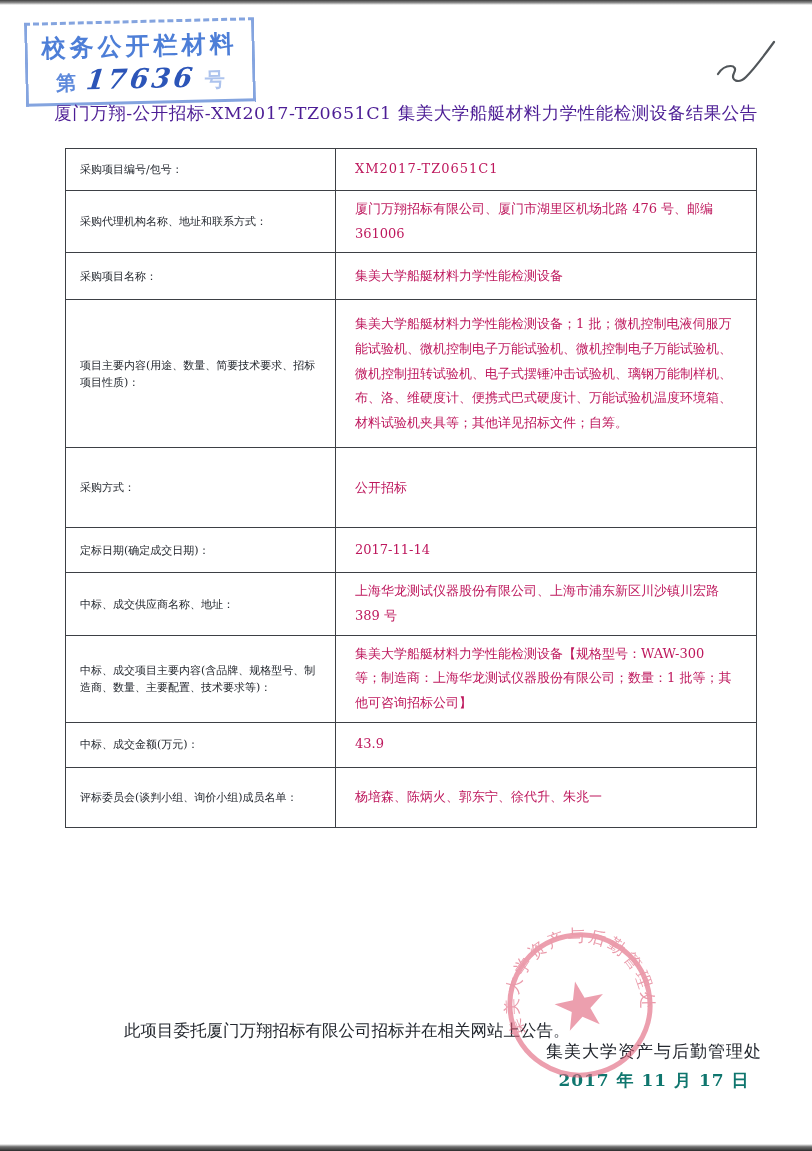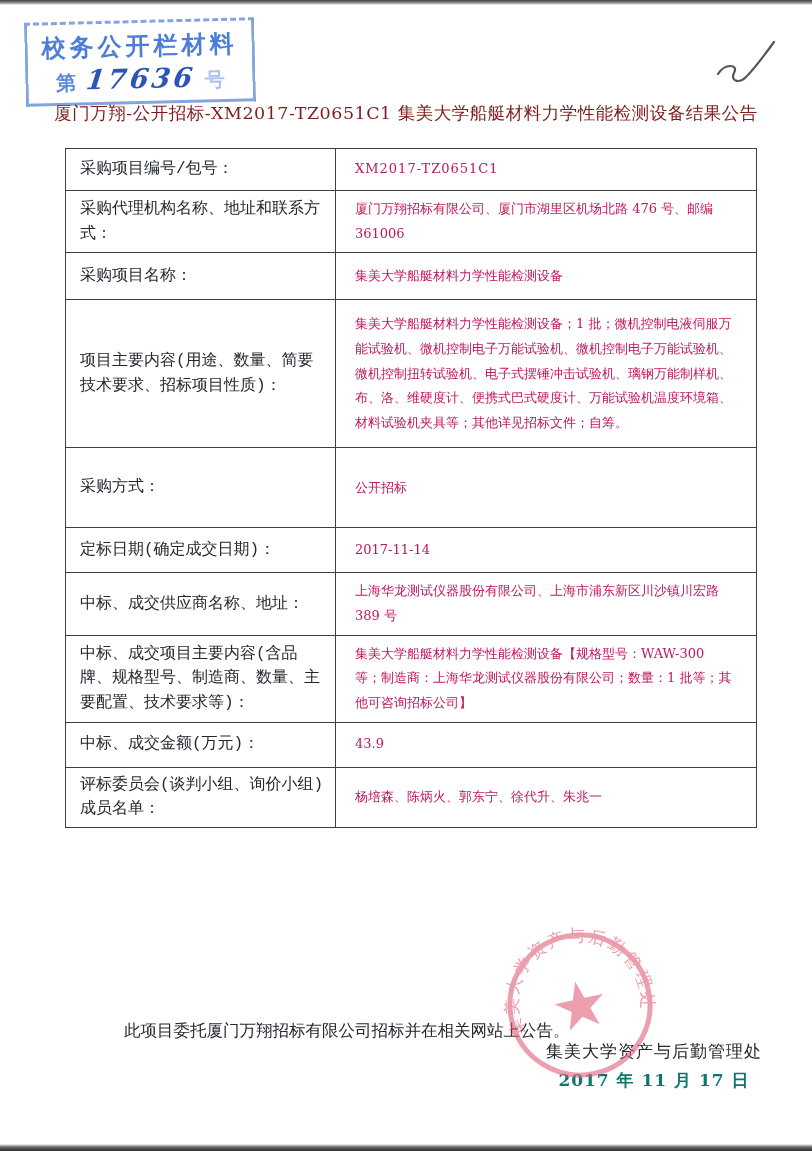--- a/index.html
+++ b/index.html
@@ -20,28 +20,28 @@
   .stamp-line1{margin-top:7px;text-align:center;font-size:24px;font-weight:bold;
     letter-spacing:4px;color:rgba(52,108,210,0.88);white-space:nowrap;}
   .stamp-line2{display:flex;justify-content:center;align-items:baseline;gap:10px;margin-top:1px;}
   .stamp-zi{font-size:20px;font-weight:bold;color:rgba(52,108,210,0.8);}
   .stamp-zi.faded{opacity:0.5;}
   .stamp-number{font-size:27px;font-style:italic;font-weight:bold;letter-spacing:3px;
     color:#2c55b8;transform:skewX(-8deg);}
 
   
   .title{position:absolute;top:101px;left:0;width:100%;text-align:center;
-    font-size:17.5px;font-weight:normal;color:#7f1d1d;margin:0;letter-spacing:0.5px;}
+    font-size:17.5px;font-weight:normal;color:#4c1d95;margin:0;letter-spacing:0.5px;}
 
   
   .info-table{position:absolute;left:65px;top:148px;width:691px;
     border-collapse:collapse;table-layout:fixed;background:#fff;}
   .info-table td{border:1.6px solid #3d4045;vertical-align:middle;}
   col.c1{width:270px;} col.c2{width:421px;}
-  td.lbl{padding:4px 10px 4px 14px;font-size:16px;color:#23272e;line-height:1.55;font-family:Liberation Mono, monospace;}
+  td.lbl{padding:4px 10px 4px 14px;font-size:11px;color:#23272e;line-height:1.55;}
   td.val{padding:6px 22px 6px 19px;font-size:13px;color:#be185d;line-height:1.9;}
   tr.r1 td.val{letter-spacing:1px;}
 
   
   .note{position:absolute;left:124px;top:1020px;margin:0;font-size:16.5px;color:#23272e;text-align:center;}
   .sig-block{position:absolute;right:50px;top:1040px;text-align:center;}
   .sig{font-size:17px;color:#23272e;letter-spacing:1px;}
   .date{font-size:17px;color:#0f766e;margin-top:6px;font-weight:bold;letter-spacing:1px;}
 
   

